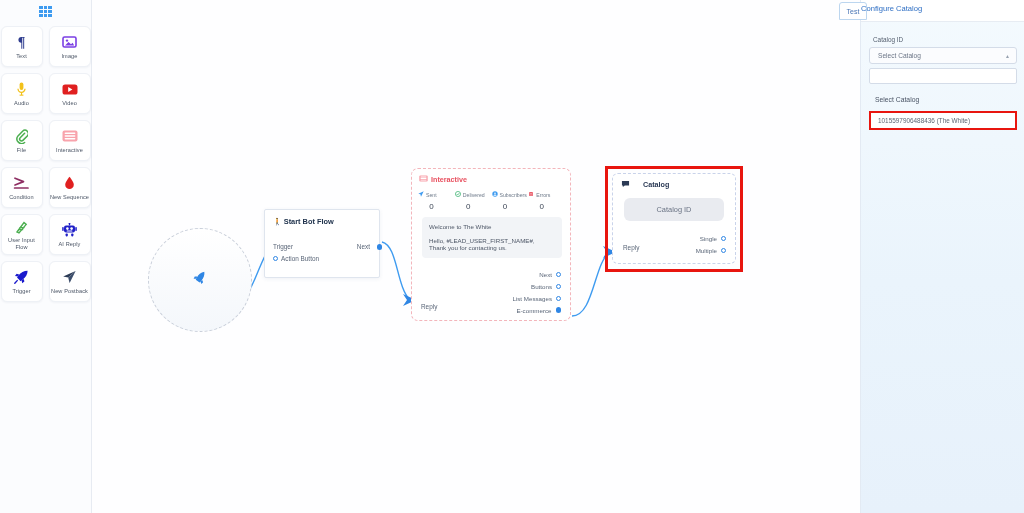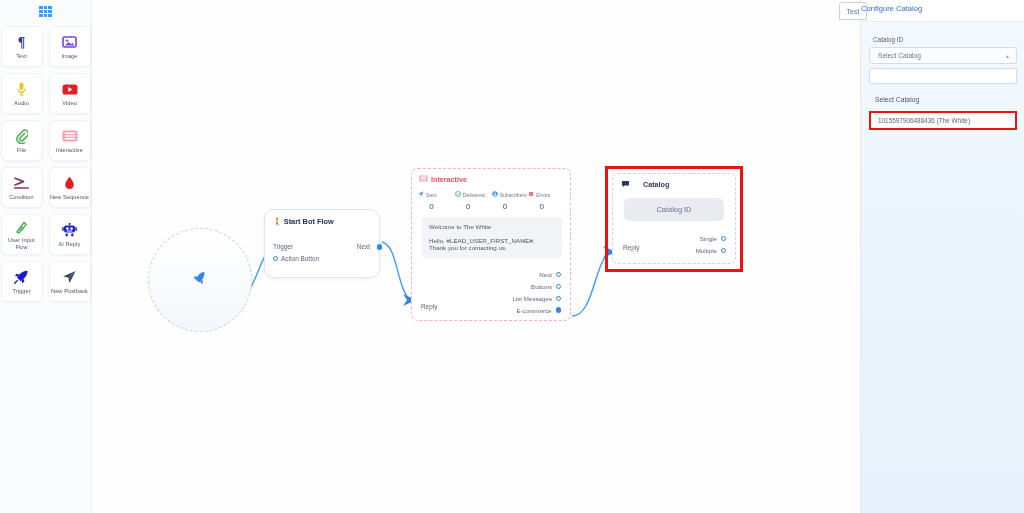--- a/index.html
+++ b/index.html
@@ -45,21 +45,21 @@
   .start-circle {
     position: absolute; left: 56px; top: 228px;
     width: 104px; height: 104px; border-radius: 50%;
     border: 1px dashed #c9cfda;
     background: linear-gradient(180deg,#ffffff 0%,#f4f7fb 100%);
     display: flex; align-items: center; justify-content: center;
   }
   .rocket { font-size: 13px; color: #2f86e4; transform: rotate(-10deg); }
 
   .node {
-    position: absolute; background: #ffffff; border-radius: 10px;
+    position: absolute; background: #ffffff; border-radius: 2px;
   }
   
   #node-start {
     left: 172px; top: 209px; width: 116px; height: 69px;
     border: 1px solid #dfe5ee;
     box-shadow: 0 1px 4px rgba(40,70,120,.07);
   }
   #node-start .n-title { font-size: 7.4px; color: #20334d; font-weight: bold; padding: 7px 0 0 8px; display:flex; align-items:center; gap:2px; }
   .n-row { font-size: 6.4px; color: #5a6678; display:flex; align-items:center; }
   #start-trigger { position:absolute; left: 8px; top: 33px; }

